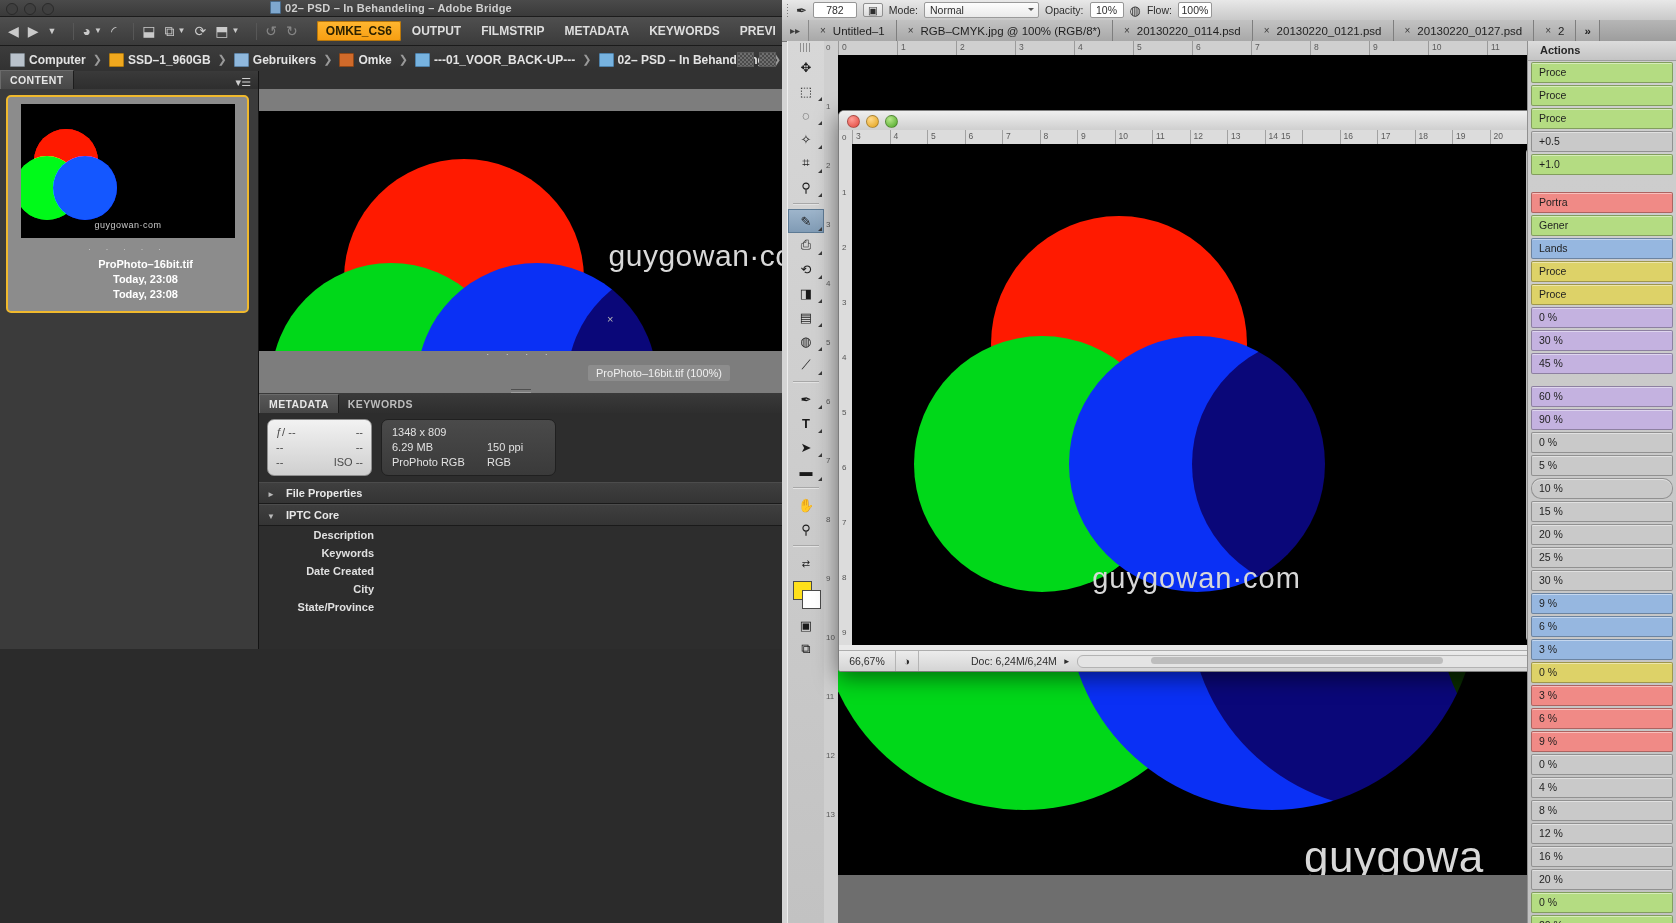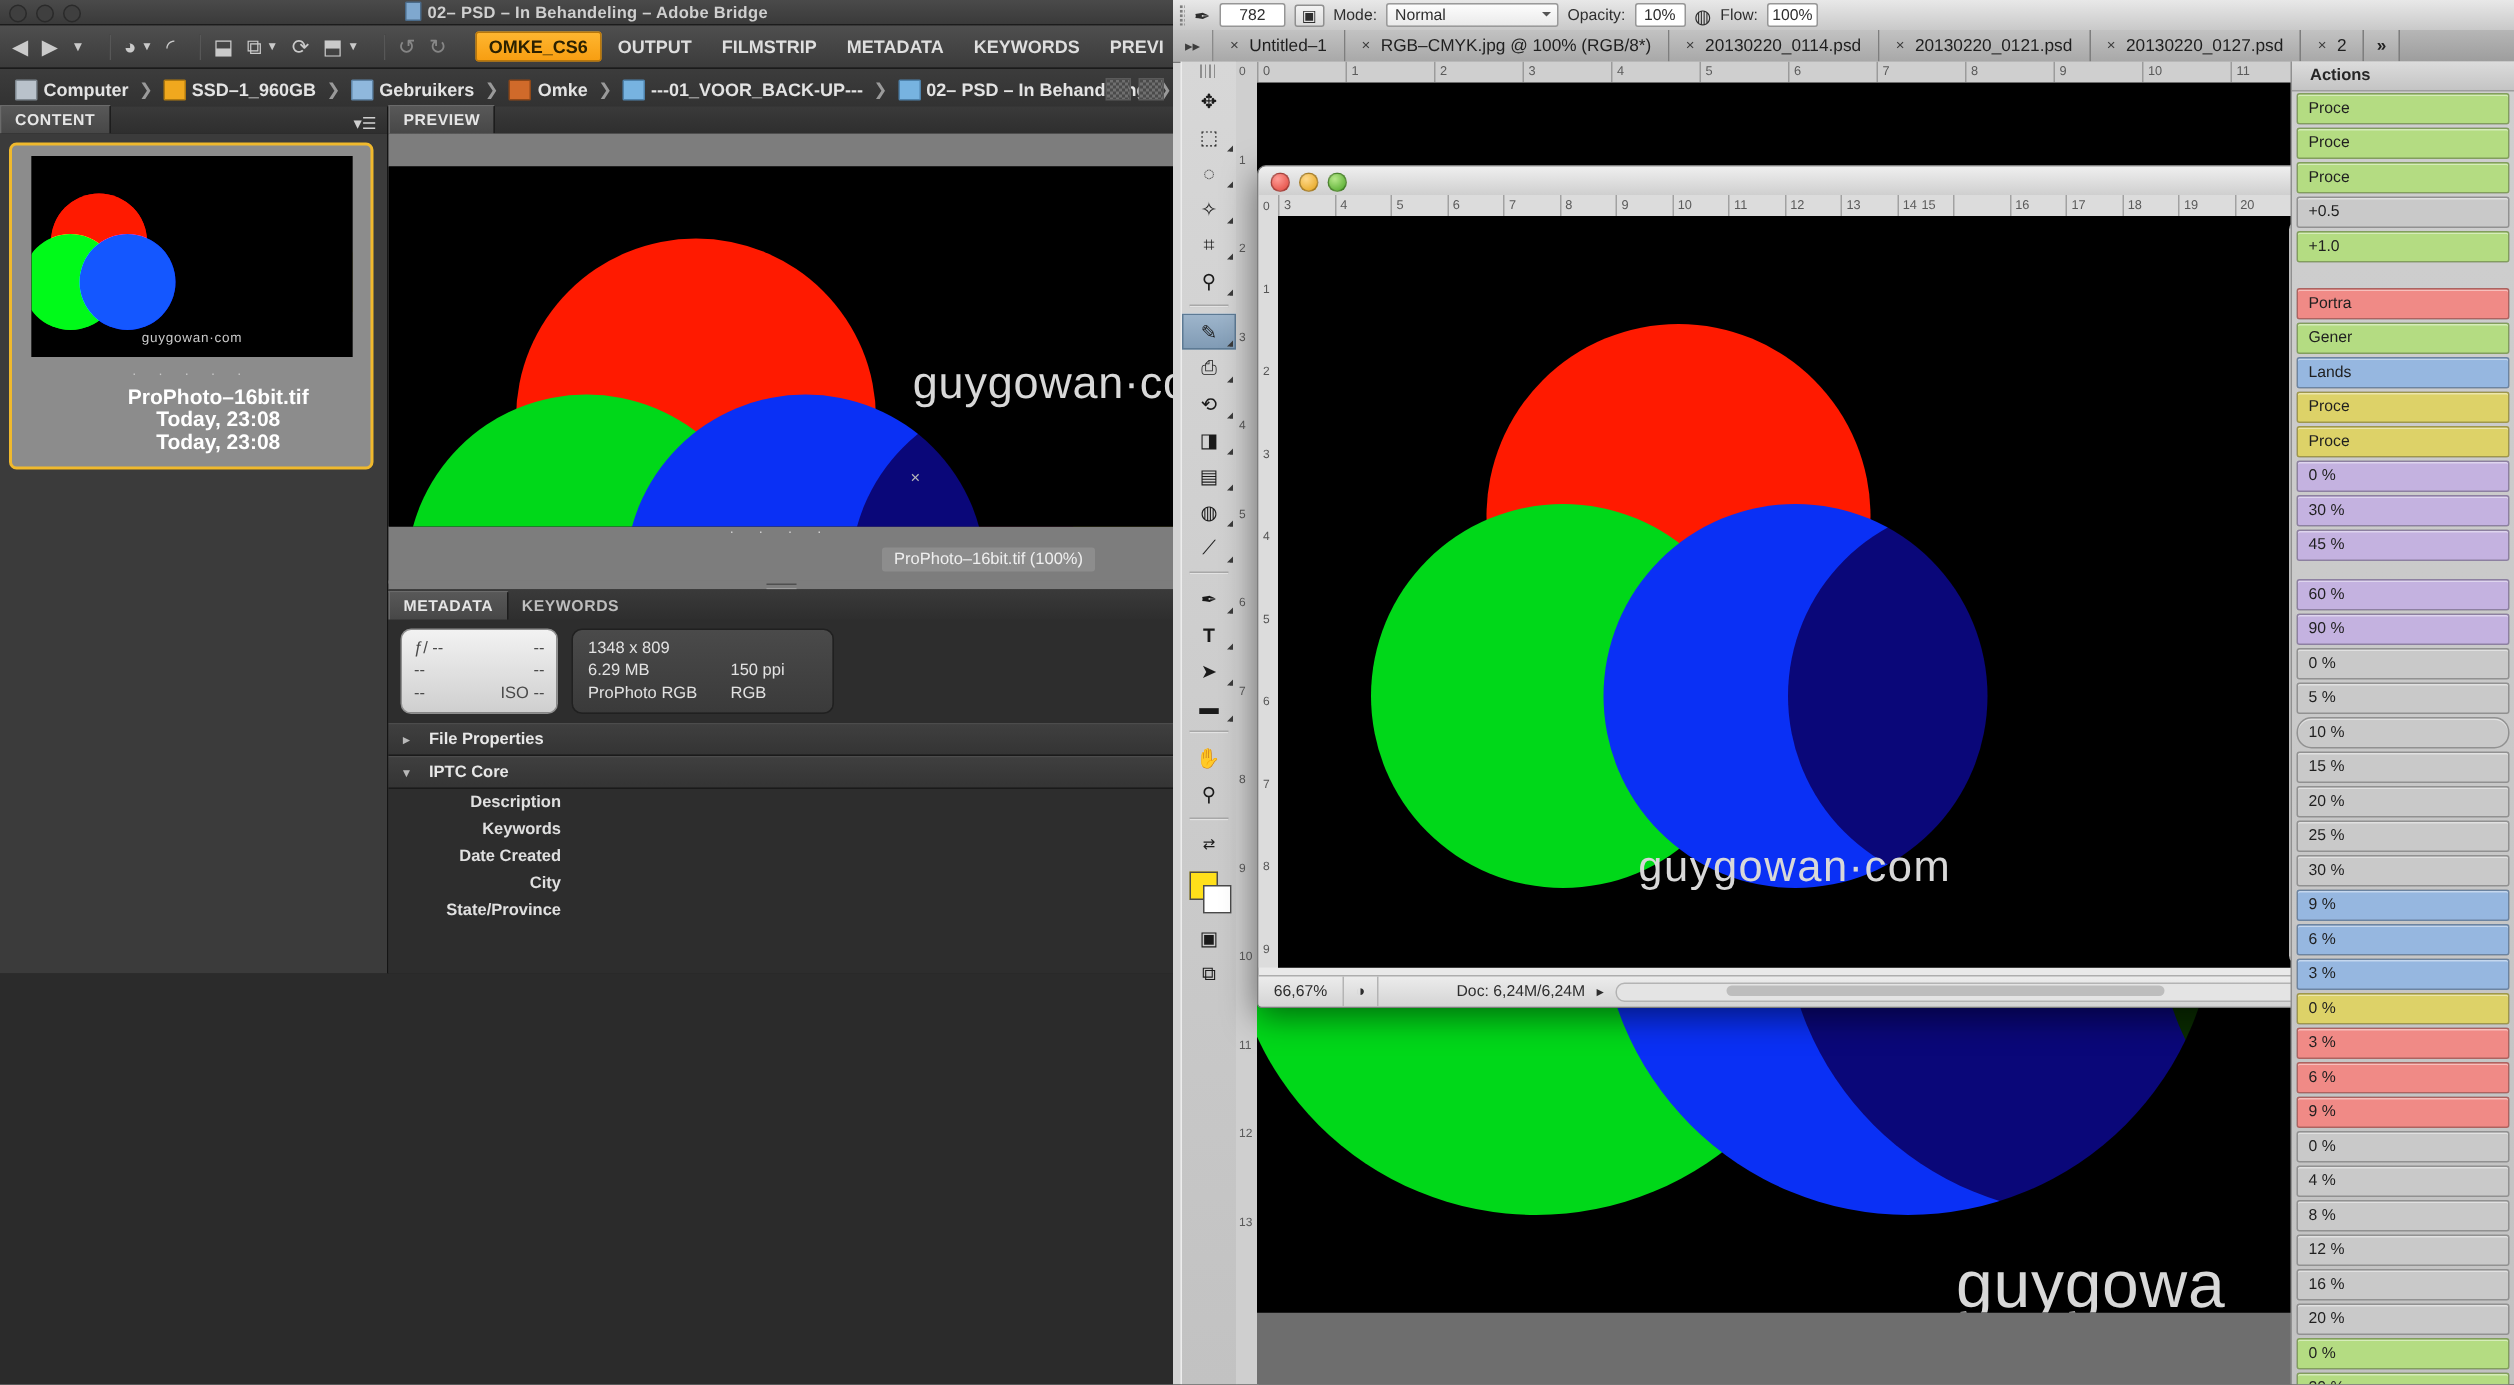--- a/index.html
+++ b/index.html
@@ -46,21 +46,21 @@
   .ptab.un{color:#bdbdbd;}
   .pmenu{margin-left:auto;color:#cfcfcf;font-size:11px;padding-right:7px;}
 
   .content-panel{position:absolute;left:0;top:0;width:258px;bottom:0;background:#2d2d2d;
       border-right:1px solid #141414;}
   .content-area{position:absolute;left:0;top:18px;right:0;bottom:0;background:#3b3b3b;padding:6px;}
   .thumb-cell{width:243px;background:#8c8c8c;border:2px solid #f0b92d;border-radius:5px;padding:7px 0 9px;
       box-sizing:border-box;}
   .thumb-img{width:214px;height:134px;margin:0 auto;background:#000;position:relative;overflow:hidden;}
   .cell-dots{text-align:center;margin:6px 0 3px;letter-spacing:6px;color:#c9c9c9;font-size:9px;}
-  .cell-line{text-align:center;font-size:14px;color:#fff;font-weight:bold;line-height:15px;margin-left:36px;}
+  .cell-line{text-align:center;font-size:11px;color:#fff;font-weight:bold;line-height:15px;margin-left:36px;}
 
   .preview-panel{position:absolute;left:259px;top:0;right:0;bottom:0;background:#323232;}
   .preview-area{position:absolute;left:0;top:18px;right:0;bottom:260px;background:#7d7d7d;}
   .preview-img{position:absolute;left:0;top:22px;right:0;bottom:38px;background:#000;overflow:hidden;}
   .prev-caption{position:absolute;bottom:8px;right:52px;background:#8d8d8d;color:#efefef;font-size:11px;
       padding:2px 8px;border-radius:2px;}
   .prev-dots{position:absolute;bottom:30px;left:50%;transform:translateX(-50%);
       letter-spacing:7px;color:#d8d8d8;font-size:9px;}
   .prev-x{position:absolute;color:#b9b9b9;font-size:11px;}
 
@@ -287,23 +287,20 @@
             </div>
             <div class="cell-dots">· · · · ·</div>
             <div class="cell-line">ProPhoto–16bit.tif</div>
             <div class="cell-line">Today, 23:08</div>
             <div class="cell-line">Today, 23:08</div>
           </div>
         </div>
       </div>
 
       <div class="preview-panel">
-        <div class="panel-tabbar">
-          <span class="ptab sel">PREVIEW</span>
-        </div>
         <div class="preview-area">
           <div class="preview-img">
             <svg width="523" height="500" viewBox="0 0 523 500" style="position:absolute;left:0;top:-10px">
               <rect width="523" height="500" fill="#000"></rect>
               <g style="mix-blend-mode:screen">
                 <circle cx="205" cy="178" r="120" fill="#ff1a00"></circle>
                 <circle cx="132" cy="282" r="120" fill="#00d819"></circle>
                 <circle cx="278" cy="282" r="120" fill="#0a30f5"></circle>
               </g>
               <g style="mix-blend-mode:multiply">

